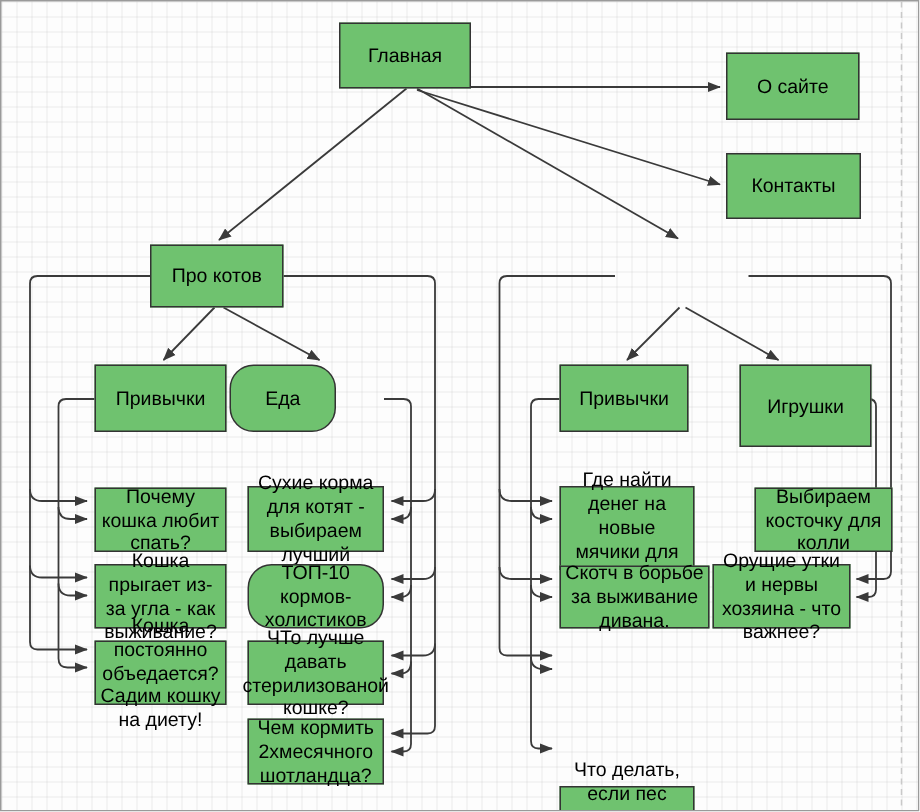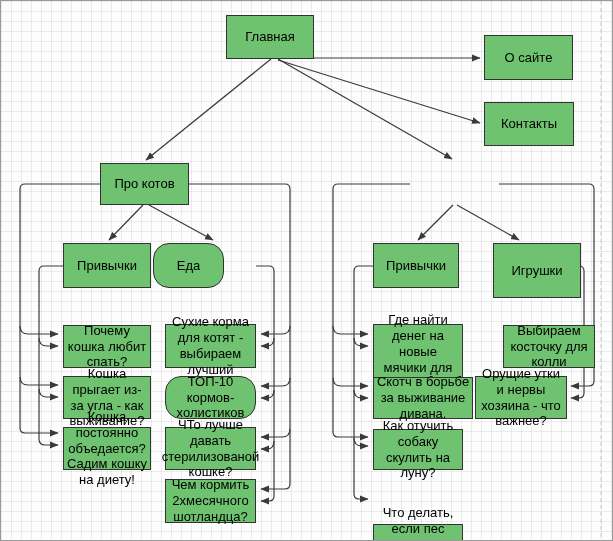--- a/index.html
+++ b/index.html
@@ -119,23 +119,20 @@
     </div>
     <div class="node" style="left: 164px; top: 478px; width: 91px; height: 44px; background: rgb(111, 194, 111); border-color: rgb(51, 51, 51);">
       <span>Чем кормить 2хмесячного шотландца?</span>
     </div>
     <div class="node" style="left: 372px; top: 323px; width: 90px; height: 56px; background: rgb(111, 194, 111); border-color: rgb(51, 51, 51);">
       <span>Где найти денег на новые мячики для мопса?</span>
     </div>
     <div class="node" style="left: 372px; top: 376px; width: 100px; height: 42px; background: rgb(111, 194, 111); border-color: rgb(51, 51, 51);">
       <span>Скотч в борьбе за выживание дивана.</span>
     </div>
-    <div class="node" style="left: 372px; top: 428px; width: 90px; height: 41px; background: rgb(111, 194, 111); border-color: rgb(51, 51, 51);">
-      <span>Как отучить собаку скулить на луну?</span>
-    </div>
     <div class="node" style="left: 372px; top: 479px; width: 90px; height: 41px; background: rgb(111, 194, 111); border-color: rgb(51, 51, 51); margin-top: 44px;">
       <span>Что делать, если пес съел ваш обед на всю семью?</span>
     </div>
     <div class="node" style="left: 474px; top: 324px; width: 92px; height: 43px; background: rgb(111, 194, 111); border-color: rgb(51, 51, 51); margin-left: 28px;">
       <span>Выбираем косточку для колли</span>
     </div>
     <div class="node" style="left: 474px; top: 375px; width: 92px; height: 43px; background: rgb(111, 194, 111); border-color: rgb(51, 51, 51);">
       <span>Орущие утки и нервы хозяина - что важнее?</span>
     </div>
   </div>

